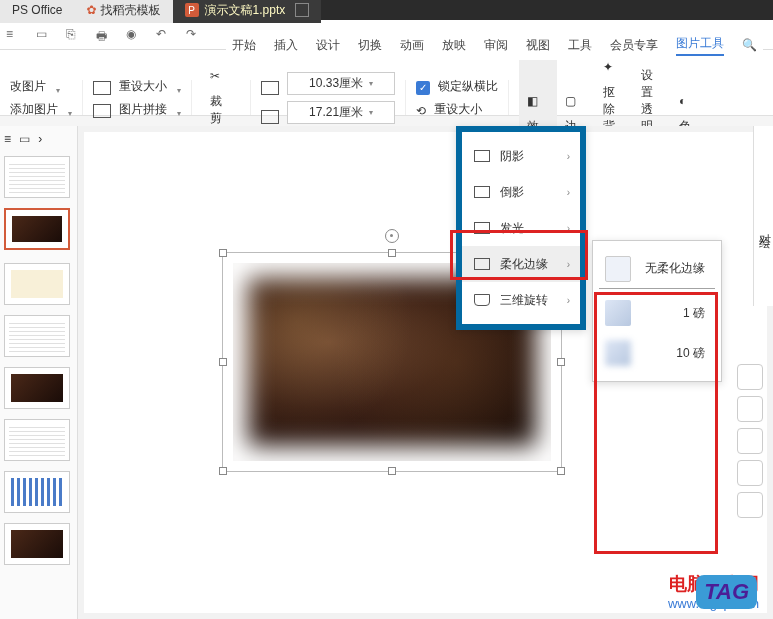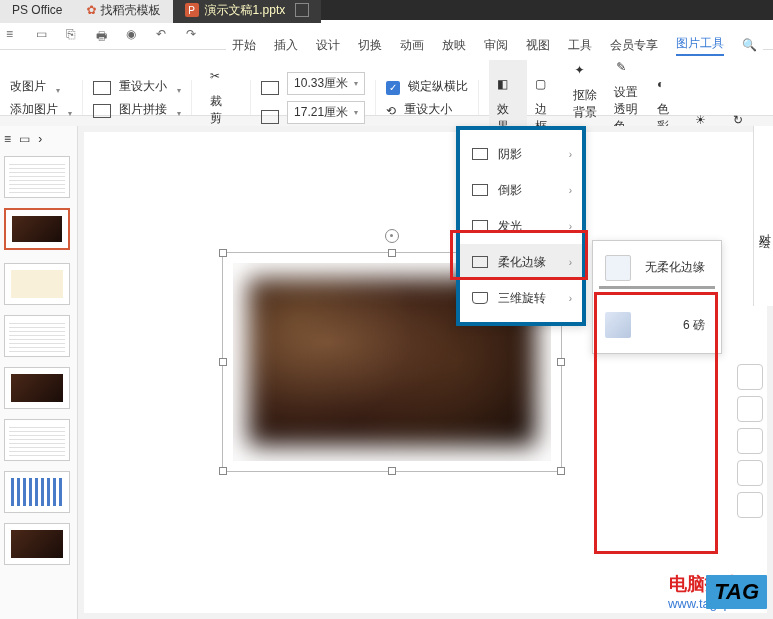--- a/index.html
+++ b/index.html
@@ -19,21 +19,21 @@
 
 .menurow{position:absolute;right:10px;top:30px;height:30px;display:flex;align-items:center;gap:18px;background:#fff;padding:0 6px}
 .menurow span{color:#444}
 .menurow span.active{color:#3a7bd6;border-bottom:2px solid #3a7bd6;padding-bottom:2px}
 
 
 .ribbon{height:66px;background:#fff;border-bottom:1px solid #e0e0e0;display:flex;padding-top:30px}
 .rgroup{display:flex;flex-direction:column;justify-content:center;padding:0 10px;border-right:1px solid #eee;gap:6px}
 .rrow{display:flex;align-items:flex-end;gap:8px;white-space:nowrap}
 .sq{width:18px;height:14px;border:1.5px solid #555;display:inline-block}
-.sel{border:1px solid #ccc;padding:2px 6px;background:#fff;display:inline-flex;align-items:center;gap:4px}
+.sel{border:1px solid #ccc;padding:2px 21px;background:#fff;display:inline-flex;align-items:center;gap:4px}
 .chk{width:14px;height:14px;background:#3a7bd6;color:#fff;display:inline-flex;align-items:center;justify-content:center;font-size:10px;border-radius:2px}
 .rbig{display:flex;flex-direction:column;align-items:center;justify-content:flex-end;padding:2px 8px;gap:2px}
 .rbig .ico{width:22px;height:22px}
 .rbig.active{background:#eee;border-radius:4px}
 .tri{font-size:8px;color:#888;margin-left:2px}
 
 
 .workarea{position:absolute;top:126px;left:0;right:0;bottom:0;display:flex;background:#f2f2f2}
 .thumbcol{width:78px;background:#fafafa;border-right:1px solid #ddd;padding:6px 4px;overflow:hidden}
 .thumbnav{display:flex;align-items:center;gap:8px;margin-bottom:10px;color:#888}
@@ -53,47 +53,47 @@
 .h-t{left:50%;top:-4px;margin-left:-4px}.h-b{left:50%;bottom:-4px;margin-left:-4px}
 .h-l{left:-4px;top:50%;margin-top:-4px}.h-r{right:-4px;top:50%;margin-top:-4px}
 .rot{position:absolute;left:50%;top:-24px;margin-left:-7px;width:14px;height:14px;border:1.5px solid #888;border-radius:50%}
 .rot::after{content:"";position:absolute;width:3px;height:3px;background:#888;border-radius:50%;left:4px;top:4px}
 
 
 .floatbtns{position:absolute;right:4px;top:232px;display:flex;flex-direction:column;gap:6px}
 .fbtn{width:26px;height:26px;border:1px solid #ccc;background:#fff;border-radius:4px}
 
 
-.fxmenu{position:absolute;left:456px;top:126px;width:130px;background:#fff;border:4px solid #0369a1;box-shadow:0 2px 8px rgba(0,0,0,.15);padding:6px 0}
+.fxmenu{position:absolute;left:456px;top:126px;width:130px;background:#fff;border:6px solid #0369a1;box-shadow:0 2px 8px rgba(0,0,0,.15);padding:6px 0}
 .fxitem{height:36px;display:flex;align-items:center;padding:0 12px;gap:10px;position:relative}
 .fxitem.hover{background:#eee}
 .fxitem .chev{position:absolute;right:10px;color:#888;font-size:10px}
 .fxitem .ii{width:16px;height:12px;border:1.5px solid #555}
 .fxmore{height:32px;display:flex;align-items:center;justify-content:center;color:#555;border-top:1px solid #eee;margin-top:4px}
 .redbox1{position:absolute;left:450px;top:230px;width:138px;height:50px;border:3px solid #d22}
 
 
 .submenu{position:absolute;left:592px;top:240px;width:130px;background:#fff;border:1px solid #ccc;box-shadow:0 2px 8px rgba(0,0,0,.15);padding:8px 6px}
 .sitem{height:40px;display:flex;align-items:center;gap:8px;padding:0 6px;justify-content:space-between}
-.sitem.none{border-bottom:3px solid #a3a3a3;margin-bottom:16px}
+.sitem.none{border-bottom:1px solid #a3a3a3;margin-bottom:4px}
 .sitem.hover{background:#eee}
 .sitem .sw{width:26px;height:26px;background:linear-gradient(135deg,#dde6f5,#b8c8e0);border-radius:2px}
 .sitem .sw.n{background:#eef2f9;border:1px solid #ccc}
 .sitem .sw.b1{filter:blur(1px)}.sitem .sw.b2{filter:blur(2px)}.sitem .sw.b3{filter:blur(3px)}.sitem .sw.b4{filter:blur(4px)}.sitem .sw.b5{filter:blur(5px)}
 .sitem span{flex:1;text-align:right;padding-right:4px}
 .redbox2{position:absolute;left:594px;top:292px;width:124px;height:262px;border:3px solid #d22}
 
 
 .rpanel{position:absolute;right:0;top:126px;width:20px;height:180px;background:#fff;border-left:1px solid #ddd;writing-mode:vertical-rl;text-align:center;padding-top:20px;color:#666}
 
 
 .wm{position:absolute;right:14px;bottom:8px;text-align:right}
 .wm .t1{color:#d22;font-weight:bold;font-size:18px}
 .wm .t2{color:#3a7bd6;font-size:13px}
-.tag{position:absolute;right:6px;bottom:10px;background:#3a9bd6;color:#000000;font-weight:bold;font-size:22px;padding:4px 8px;border-radius:1px;font-style:italic}
+.tag{position:absolute;right:16px;bottom:10px;background:#3a9bd6;color:#4c1d95;font-weight:bold;font-size:22px;padding:4px 8px;border-radius:8px;font-style:italic}
 </style>
 </head>
 <body>
 
 <div class="tabrow">
   <div class="tab light">
       <span>PS Office</span>
     </div>
   <div class="tab light">
       <span style="color:#d25b3a;margin-right:4px">✿</span>
@@ -303,21 +303,25 @@
 </div>
 <div class="redbox1"></div>
 
 <div class="submenu">
   <div class="sitem none">
       <div class="sw n"></div>
       <span>无柔化边缘</span>
     </div>
   <div class="sitem">
       <div class="sw"></div>
-      <span>6 磅</span>
+      <span>1 磅</span>
+    </div>
+  <div class="sitem">
+      <div class="sw b3"></div>
+      <span>10 磅</span>
     </div>
 </div>
 <div class="redbox2"></div>
 
 <div class="wm">
   <div class="t1">电脑技术网</div>
   <div class="t2">www.tagxp.com</div>
 </div>
 <div class="tag">TAG</div>
 

